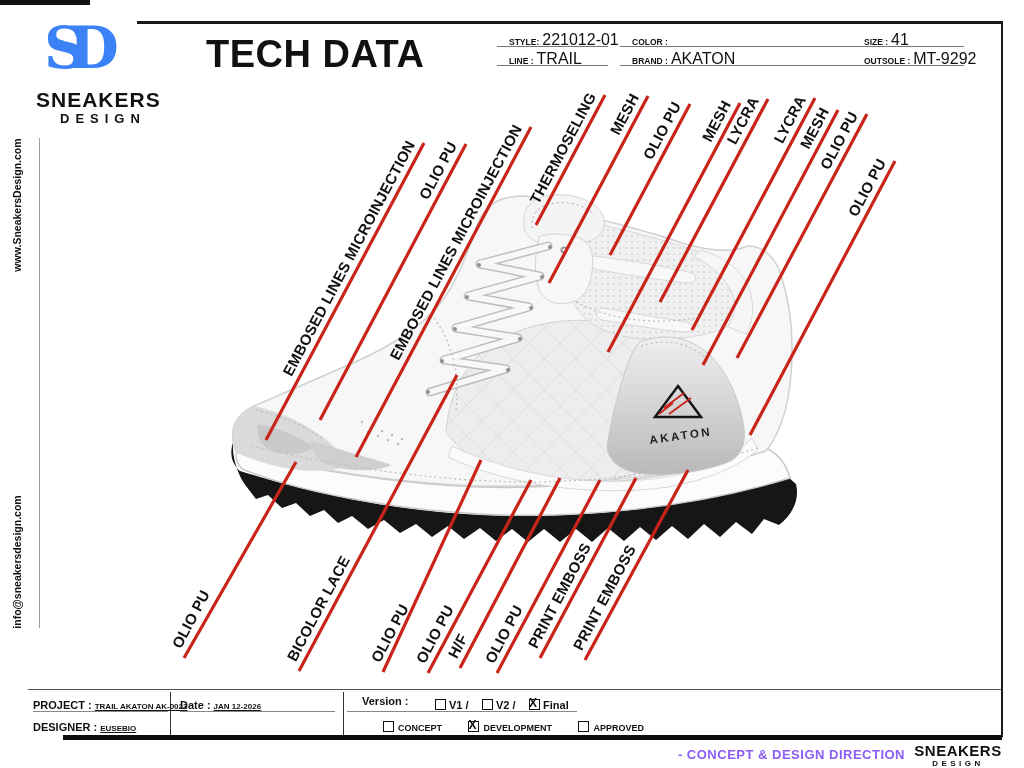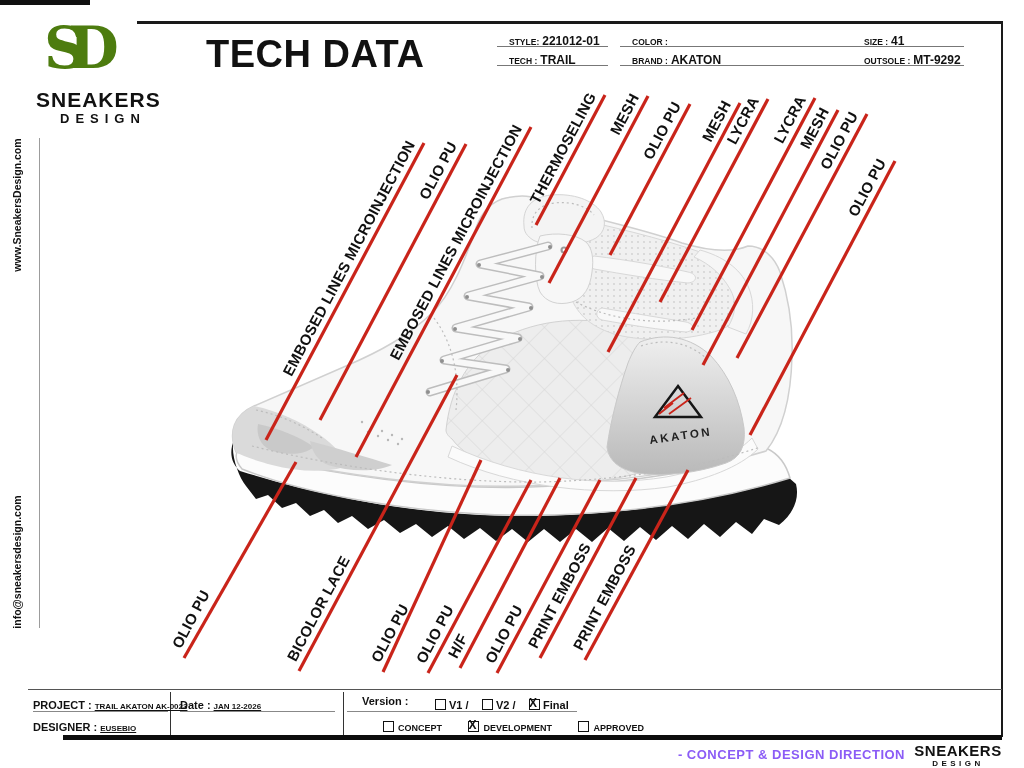--- a/index.html
+++ b/index.html
@@ -4,27 +4,27 @@
 <style>
   html,body{margin:0;padding:0;}
   body{width:1024px;height:768px;position:relative;background:#ffffff;
        font-family:"Liberation Sans",sans-serif;color:#111;overflow:hidden;}
   .abs{position:absolute;}
   
   .topbar{left:0;top:0;width:90px;height:5px;background:#101010;}
   .topline{left:137px;top:21px;width:866px;height:3px;background:#1a1a1a;}
   .rightline{left:1001px;top:21px;width:2px;height:716px;background:#1a1a1a;}
   .monogram{left:44px;top:14px;font-family:"DejaVu Serif",serif;font-weight:bold;
-            font-size:58px;letter-spacing:-0.30em;color:#4d7c0f;}
+            font-size:58px;letter-spacing:-0.30em;color:#3b82f6;}
   .logoname{left:36px;top:88px;font-size:21px;font-weight:800;letter-spacing:1px;}
   .logosub{left:60px;top:111px;font-size:13px;font-weight:600;letter-spacing:6px;}
   .pagetitle{left:206px;top:33px;font-size:38px;font-weight:700;letter-spacing:0.5px;}
   .spec-cell{position:absolute;height:15px;border-bottom:1px solid #777;white-space:nowrap;}
   .flabel{font-size:8.5px;font-weight:bold;margin-left:12px;}
-  .fval{font-size:12px;font-weight:bold;margin-left:3px;}
+  .fval{font-size:16px;font-weight:normal;margin-left:3px;}
   
   .leftline{left:39px;top:138px;width:1px;height:490px;background:#9c9c9c;}
   .railtext{font-size:10.5px;font-weight:bold;white-space:nowrap;
             transform:translate(-50%,-50%) rotate(-90deg);}
   
   .co-label{font-family:"Liberation Sans",sans-serif;font-size:15px;font-weight:bold;
             fill:#101010;letter-spacing:0.2px;}
   .akaton-text{font-family:"Liberation Sans",sans-serif;font-size:11.5px;font-weight:bold;
             fill:#222;letter-spacing:2.5px;}
   .stitch{fill:none;stroke:#bcbcbc;stroke-width:1.2;stroke-dasharray:2,3;}
@@ -61,21 +61,21 @@
 <div class="abs monogram">SD</div>
 <div class="abs logoname">SNEAKERS</div>
 <div class="abs logosub">DESIGN</div>
 
 <div class="abs pagetitle">TECH DATA</div>
 
 <div class="spec-cell" style="left:497px;top:31px;width:111px">
   <span class="flabel">STYLE:</span><span class="fval">221012-01</span>
 </div>
 <div class="spec-cell" style="left:497px;top:50px;width:111px">
-  <span class="flabel">TECH :</span><span class="fval">TRAIL</span>
+  <span class="flabel">LINE :</span><span class="fval">TRAIL</span>
 </div>
 <div class="spec-cell" style="left:620px;top:31px;width:237px">
   <span class="flabel">COLOR :</span><span class="fval"></span>
 </div>
 <div class="spec-cell" style="left:620px;top:50px;width:237px">
   <span class="flabel">BRAND :</span><span class="fval">AKATON</span>
 </div>
 <div class="spec-cell" style="left:852px;top:31px;width:112px">
   <span class="flabel">SIZE :</span><span class="fval">41</span>
 </div>

